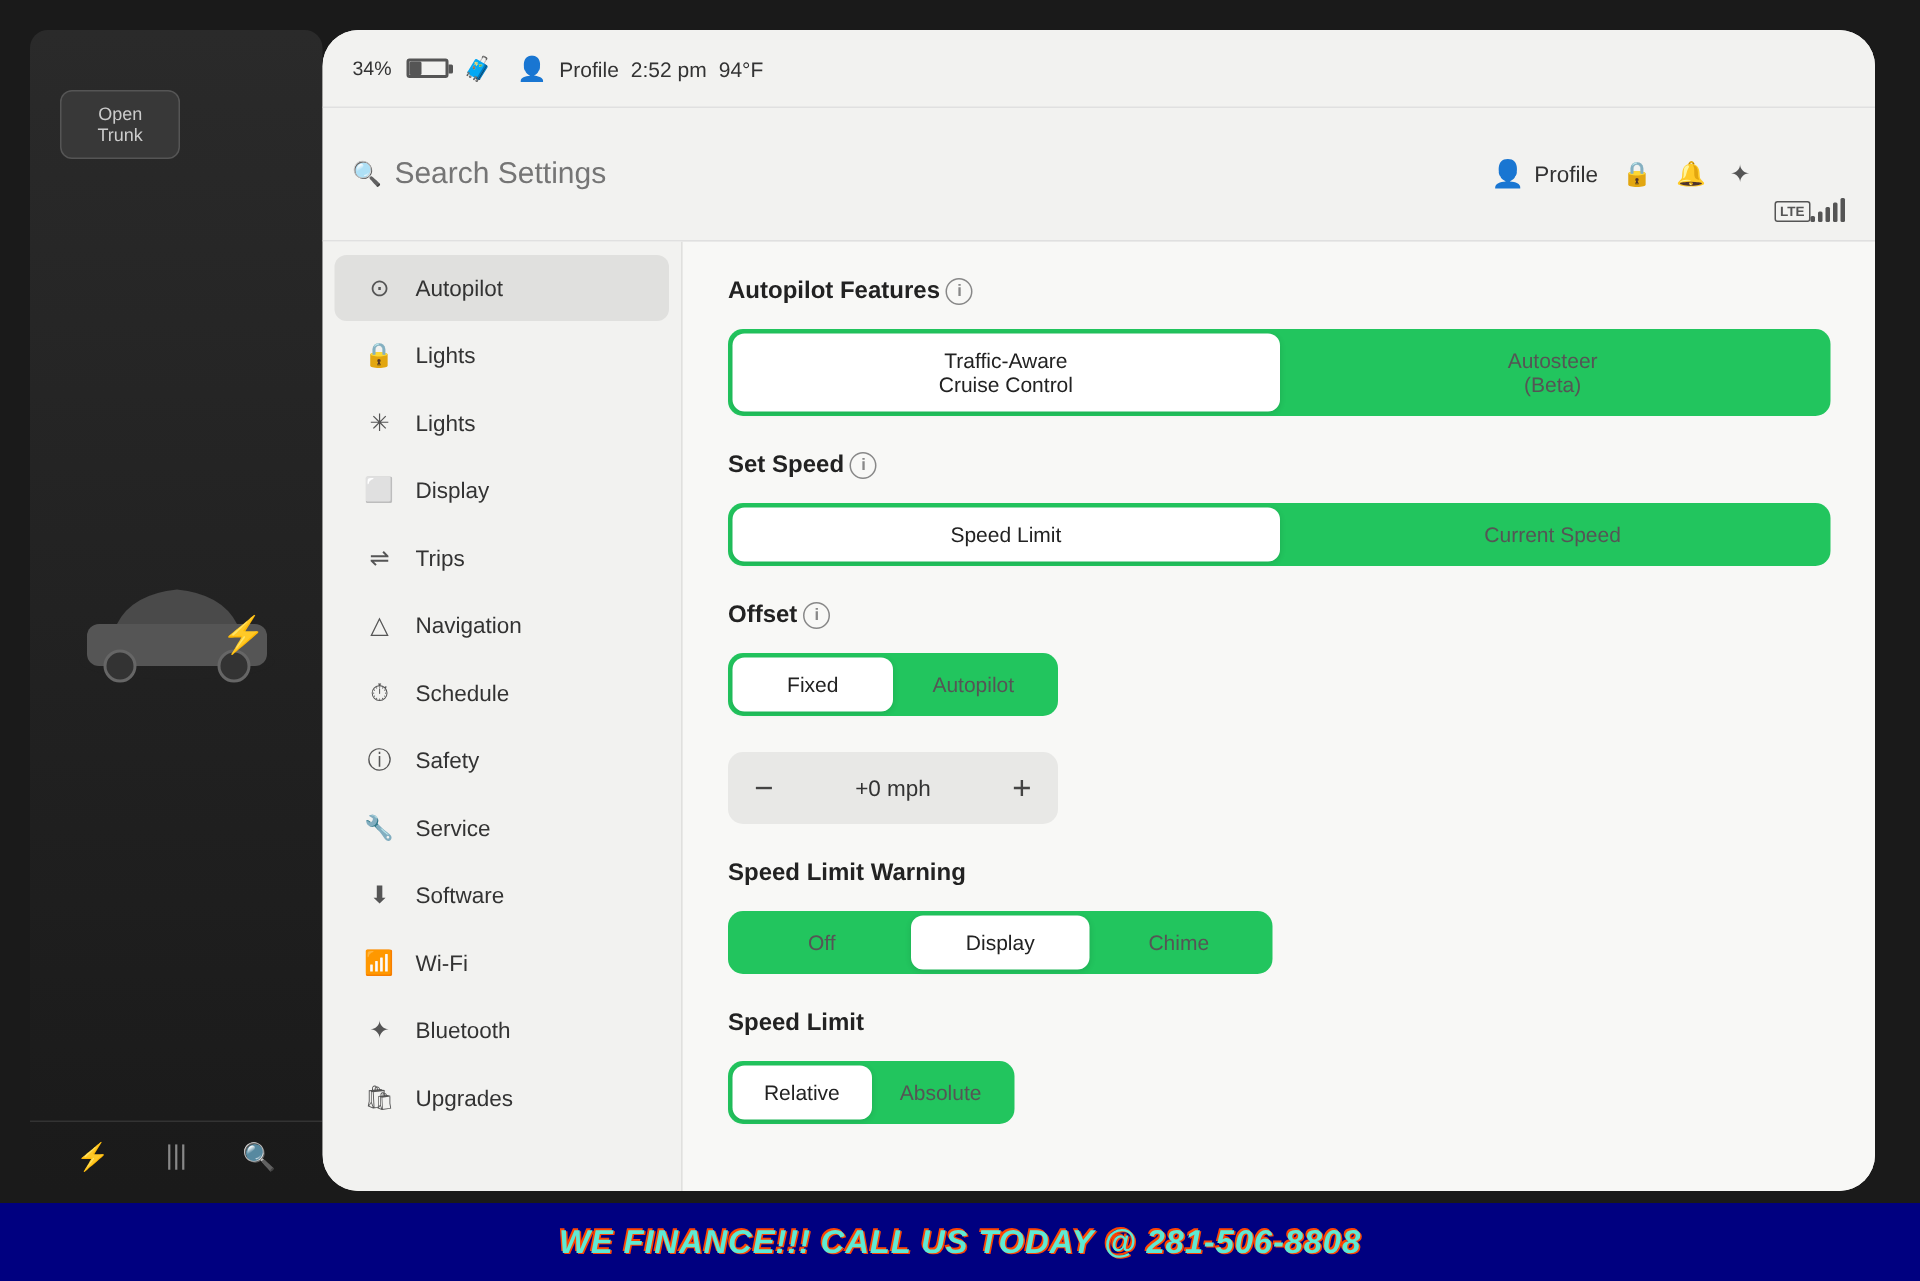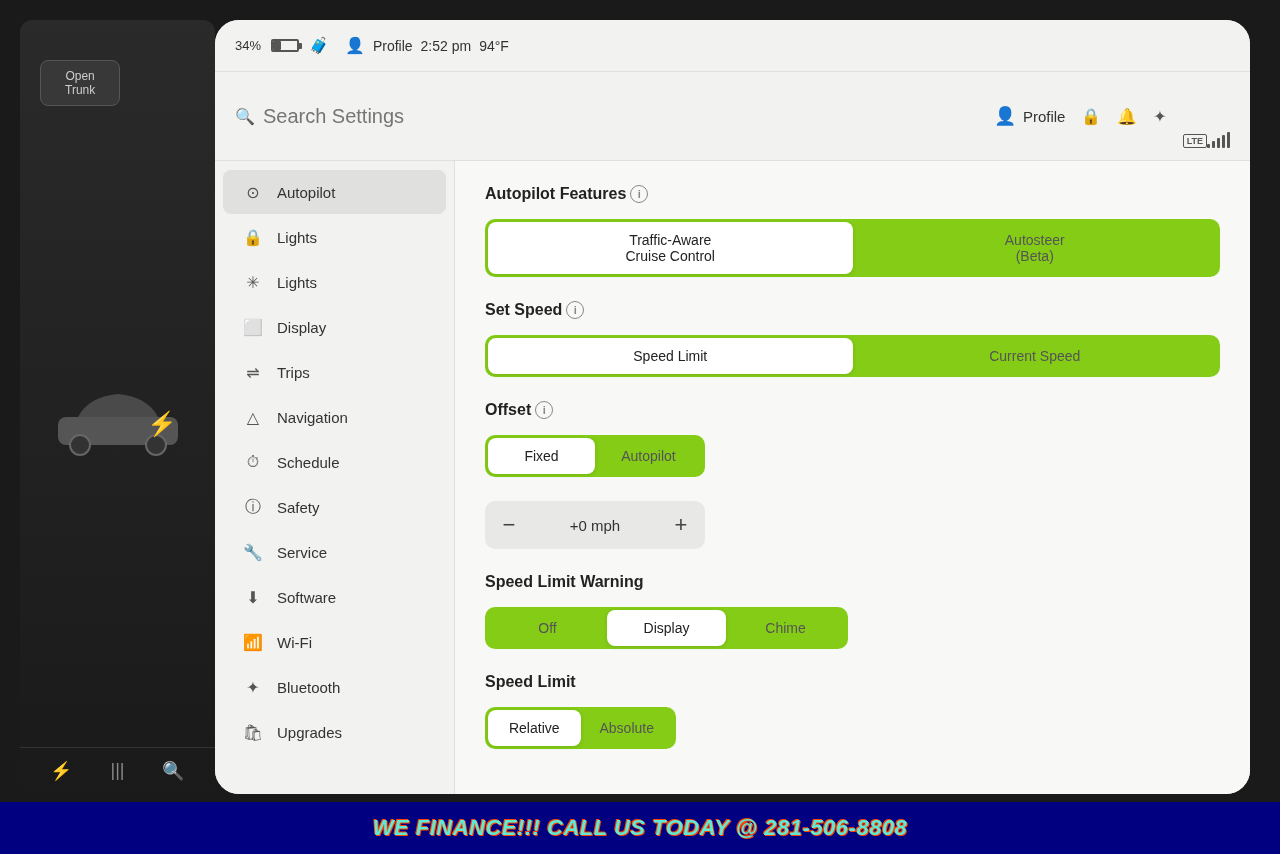--- a/index.html
+++ b/index.html
@@ -202,21 +202,21 @@
       display: inline-flex;
       align-items: center;
       justify-content: center;
       font-size: 11px;
       color: #888;
       cursor: pointer;
     }
 
     .btn-group {
       display: flex;
-      background: #84cc16;
+      background: #22c55e;
       border-radius: 10px;
       padding: 3px;
       margin-bottom: 24px;
     }
 
     .btn-option {
       flex: 1;
       padding: 10px 16px;
       border: none;
       background: transparent;

